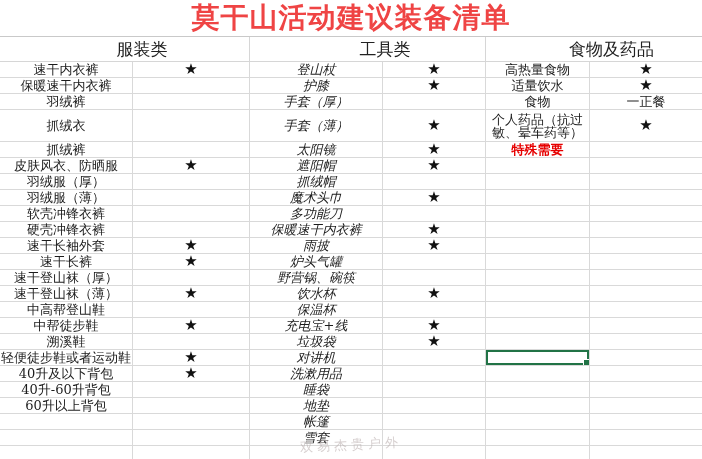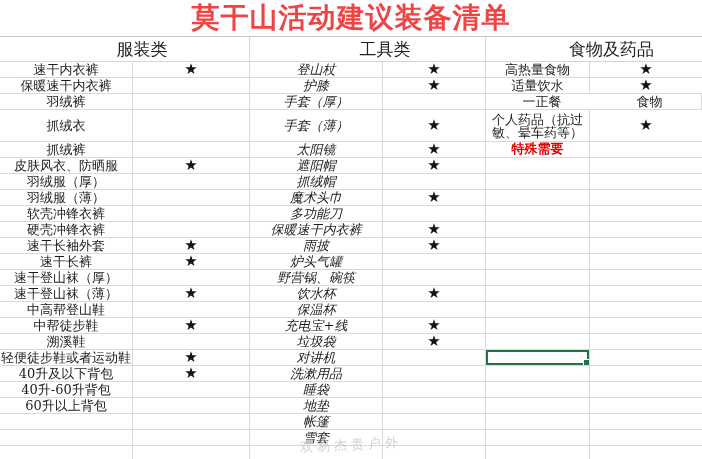--- a/index.html
+++ b/index.html
@@ -46,21 +46,21 @@
     overflow:hidden;
     padding:0 1px;
   }
   .c1{width:133px;}
   .c2{width:117px;}
   .c3{width:133px;font-style:italic;}
   .c4{width:103px;}
   .c5{width:104px;}
   .c6{width:112px;border-right:none;}
   .star{font-size:15px;line-height:15px;color:#111;}
-  .red{color:#e60000;font-weight:bold;font-family:Liberation Mono, monospace;}
+  .red{color:#e60000;font-weight:bold;}
   .selected::before{
     content:"";position:absolute;inset:0;
     border:2px solid #217346;
     pointer-events:none;
   }
   .selected::after{
     content:"";position:absolute;right:-1px;bottom:-1px;
     width:5px;height:5px;background:#217346;border:1px solid #fff;
   }
   .watermark{
@@ -99,22 +99,22 @@
         <div class="cell c3">护膝</div>
         <div class="cell c4 star">★</div>
         <div class="cell c5">适量饮水</div>
         <div class="cell c6 star">★</div>
       </div>
       <div class="row">
         <div class="cell c1">羽绒裤</div>
         <div class="cell c2"></div>
         <div class="cell c3">手套（厚）</div>
         <div class="cell c4"></div>
+        <div class="cell c5">食物</div>
         <div class="cell c6">一正餐</div>
-        <div class="cell c5">食物</div>
       </div>
       <div class="row tall">
         <div class="cell c1">抓绒衣</div>
         <div class="cell c2"></div>
         <div class="cell c3">手套（薄）</div>
         <div class="cell c4 star">★</div>
         <div class="cell c5">个人药品（抗过敏、晕车药等）</div>
         <div class="cell c6 star">★</div>
       </div>
       <div class="row">

